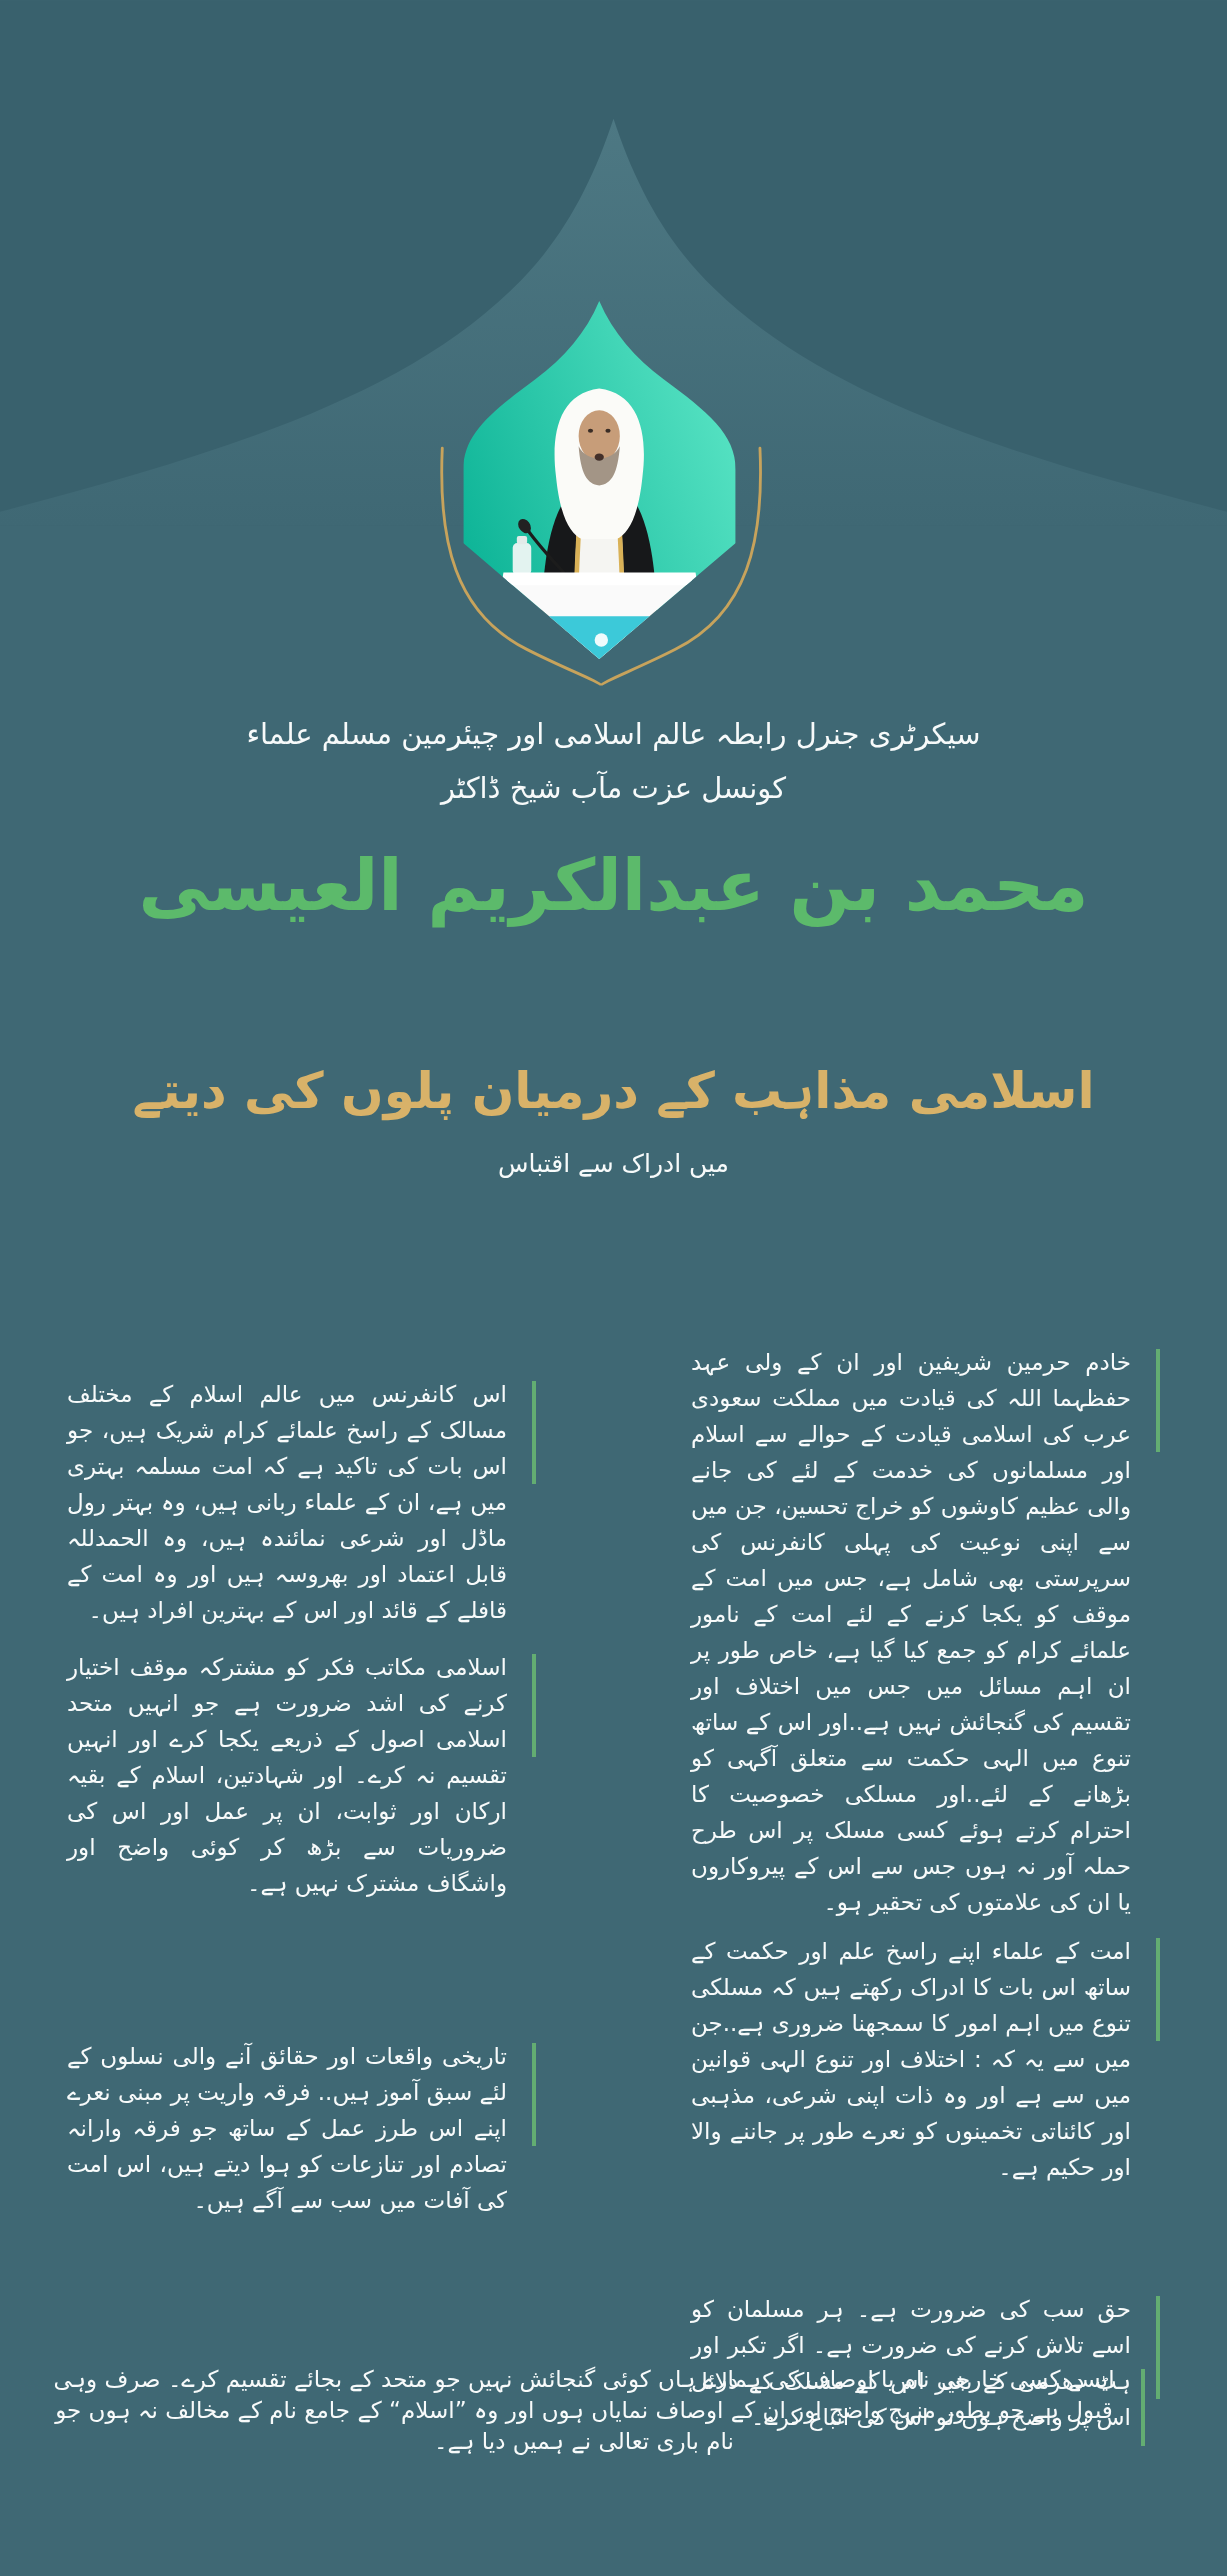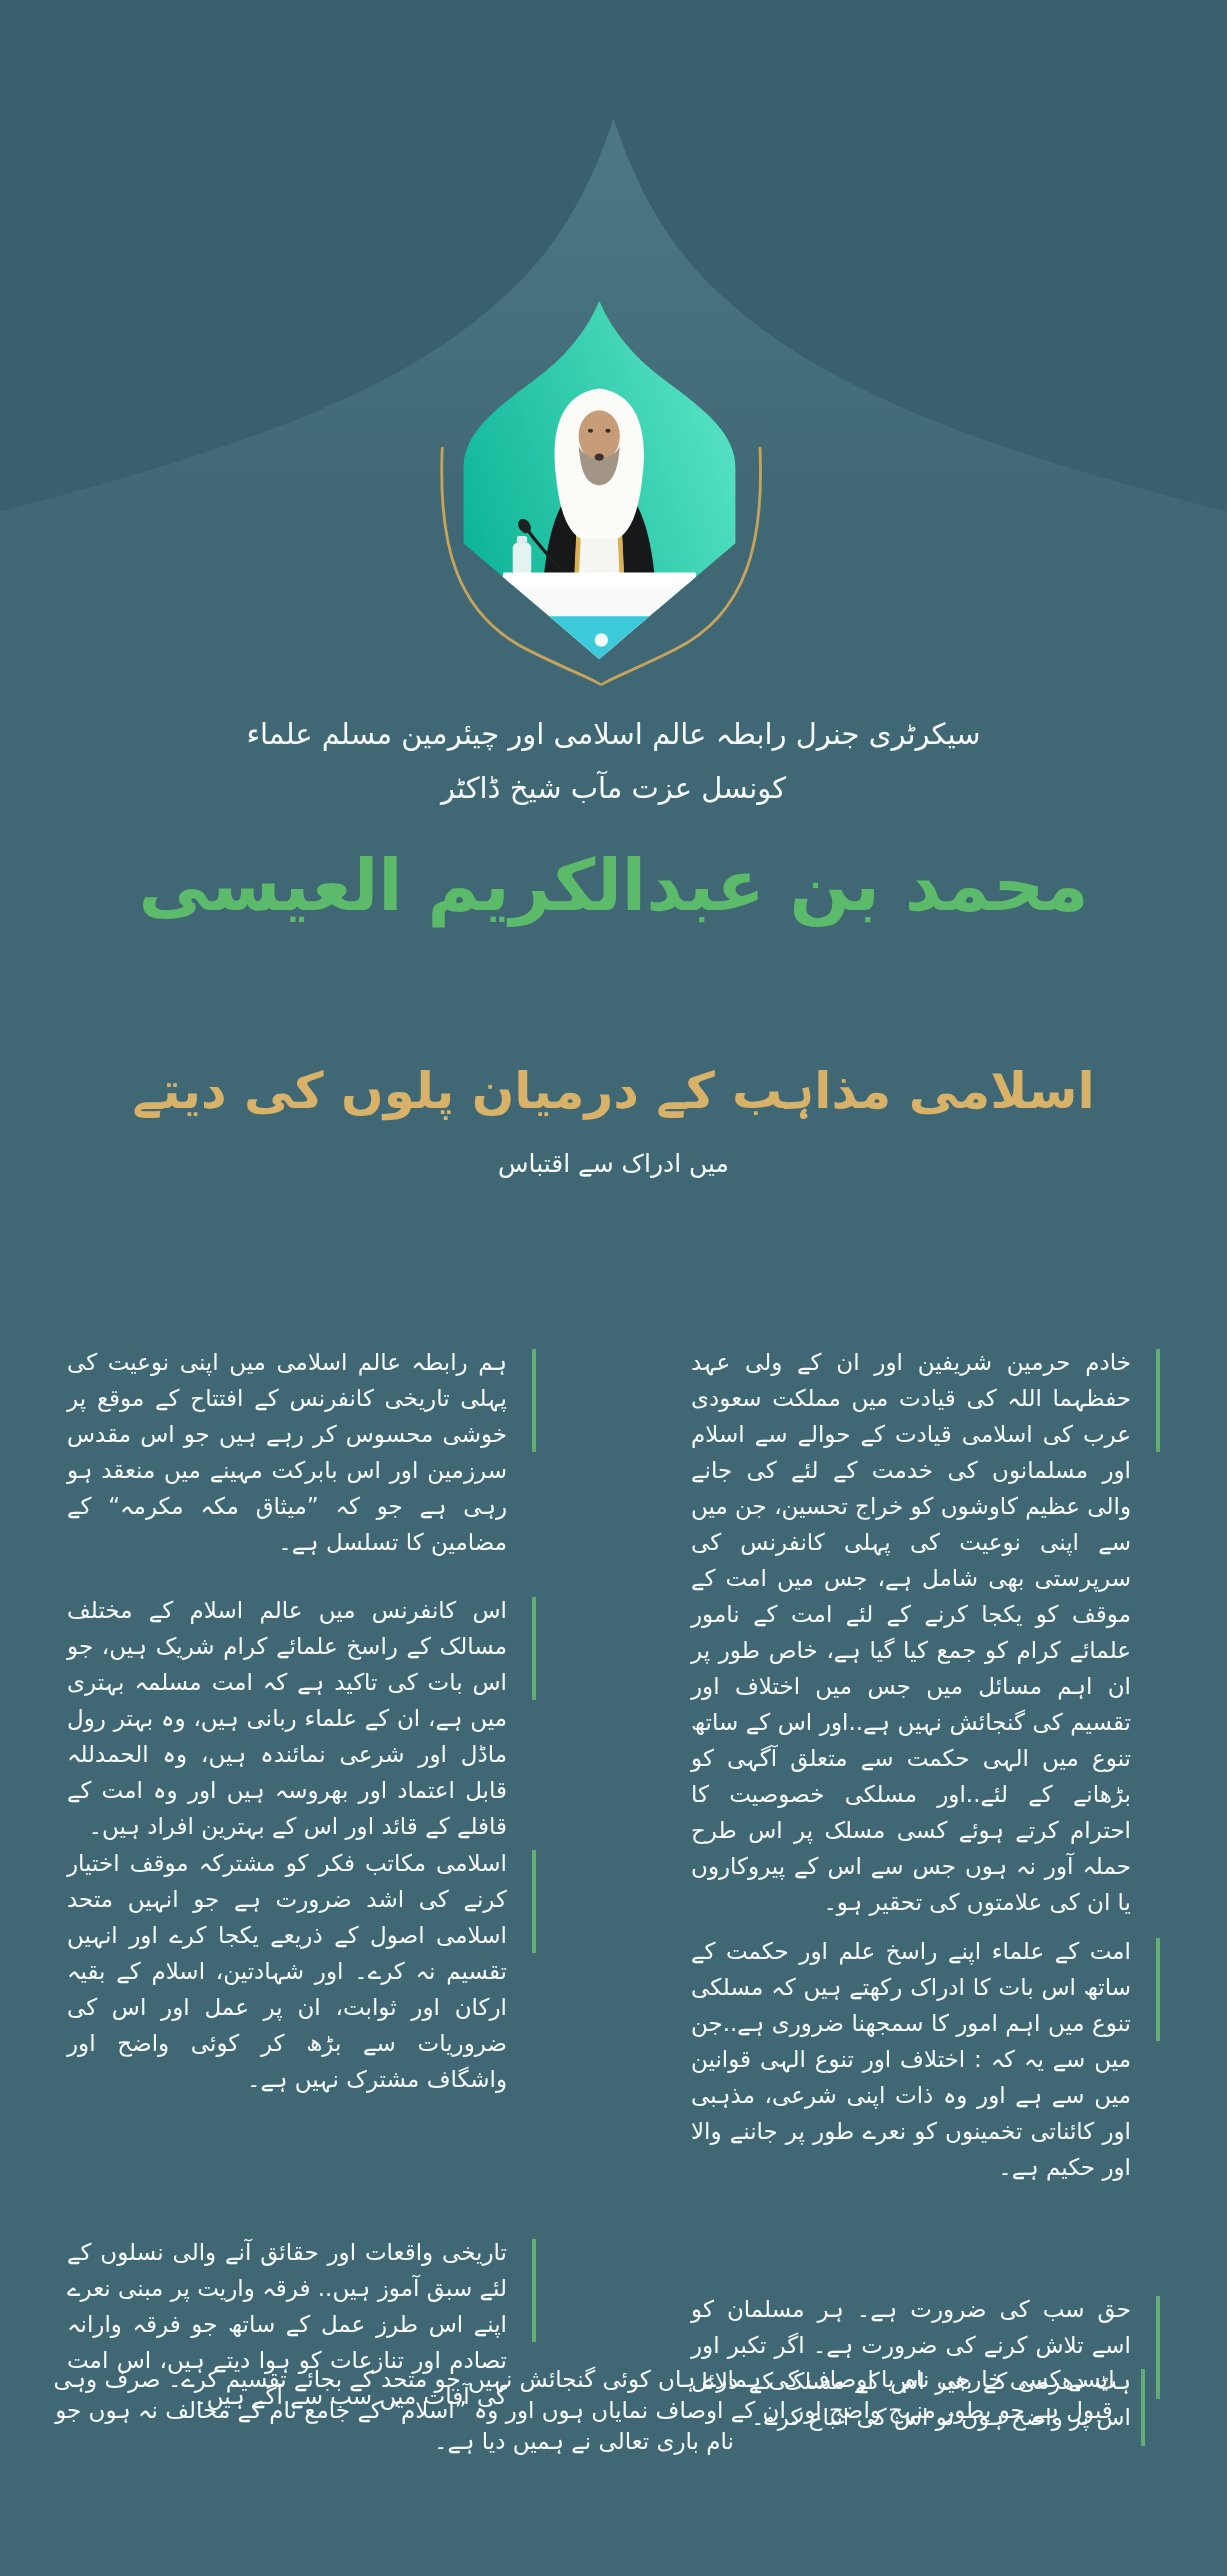--- a/index.html
+++ b/index.html
@@ -15,21 +15,21 @@
   .big-name{top:817px;font-size:71px;line-height:138px;font-weight:700;color:var(--green_name,#5cba6b);}
   .conf-intro{top:977px;font-size:42px;line-height:61px;font-weight:700;}
   .conf-title{top:1043px;font-size:50px;line-height:96px;font-weight:700;color:var(--gold,#d8b269);}
   .excerpt{top:1143px;font-size:25px;line-height:42px;}
   
   .columns{position:absolute;top:1344px;right:67px;width:1093px;display:flex;gap:155px;direction:rtl;}
   .col{width:469px;flex:0 0 469px;}
   .para{position:relative;padding-right:29px;font-size:23px;line-height:36px;text-align:justify;}
   .para p{margin:0;}
   .accent-bar{position:absolute;right:0;top:5.2px;width:3.6px;height:103px;background:var(--green_bar,#63ad72);}
-  .m25{margin-top:13px}.m205{margin-top:106px}.m85{margin-top:32px}.m10{margin-top:1px}.m265{margin-top:137px}
+  .m25{margin-top:13px}.m205{margin-top:106px}.m85{margin-top:32px}.m10{margin-top:21px}.m265{margin-top:137px}
   .footer-para{position:absolute;top:2364px;right:82px;width:1064px;padding-right:29px;
     font-size:23px;line-height:31px;text-align:center;}
   .footer-para .accent-bar{height:77px;}
 </style>
 </head>
 <body>
 
 <div id="canvas">
 
   <svg class="abs" style="top:0;left:0" width="1227" height="526" viewBox="0 0 2382 1020">
@@ -119,24 +119,20 @@
       <div class="para m25">
         <span class="accent-bar"></span>
         <p>امت کے علماء اپنے راسخ علم اور حکمت کے ساتھ اس بات کا ادراک رکھتے ہیں کہ مسلکی تنوع میں اہم امور کا سمجھنا ضروری ہے..جن میں سے یہ کہ : اختلاف اور تنوع الہی قوانین میں سے ہے اور وہ ذات اپنی شرعی، مذہبی اور کائناتی تخمینوں کو نعرے طور پر جاننے والا اور حکیم ہے۔</p>
       </div>
       <div class="para m205">
         <span class="accent-bar"></span>
         <p>حق سب کی ضرورت ہے۔ ہر مسلمان کو اسے تلاش کرنے کی ضرورت ہے۔ اگر تکبر اور ہٹ دھرمی کے بغیر اس کے مسلک کے دلائل اس پر واضح ہوں تو اس کی اتباع کرے۔</p>
       </div>
     </div>
     <div class="col">
-      <div class="para">
-        <span class="accent-bar"></span>
-        <p>ہم رابطہ عالم اسلامی میں اپنی نوعیت کی پہلی تاریخی کانفرنس کے افتتاح کے موقع پر خوشی محسوس کر رہے ہیں جو اس مقدس سرزمین اور اس بابرکت مہینے میں منعقد ہو رہی ہے جو کہ ”میثاق مکہ مکرمہ“ کے مضامین کا تسلسل ہے۔</p>
-      </div>
       <div class="para m85">
         <span class="accent-bar"></span>
         <p>اس کانفرنس میں عالم اسلام کے مختلف مسالک کے راسخ علمائے کرام شریک ہیں، جو اس بات کی تاکید ہے کہ امت مسلمہ بہتری میں ہے، ان کے علماء ربانی ہیں، وہ بہتر رول ماڈل اور شرعی نمائندہ ہیں، وہ الحمدللہ قابل اعتماد اور بھروسہ ہیں اور وہ امت کے قافلے کے قائد اور اس کے بہترین افراد ہیں۔</p>
       </div>
       <div class="para m10">
         <span class="accent-bar"></span>
         <p>اسلامی مکاتب فکر کو مشترکہ موقف اختیار کرنے کی اشد ضرورت ہے جو انہیں متحد اسلامی اصول کے ذریعے یکجا کرے اور انہیں تقسیم نہ کرے۔ اور شہادتین، اسلام کے بقیہ ارکان اور ثوابت، ان پر عمل اور اس کی ضروریات سے بڑھ کر کوئی واضح اور واشگاف مشترک نہیں ہے۔</p>
       </div>
       <div class="para m265">
         <span class="accent-bar"></span>

